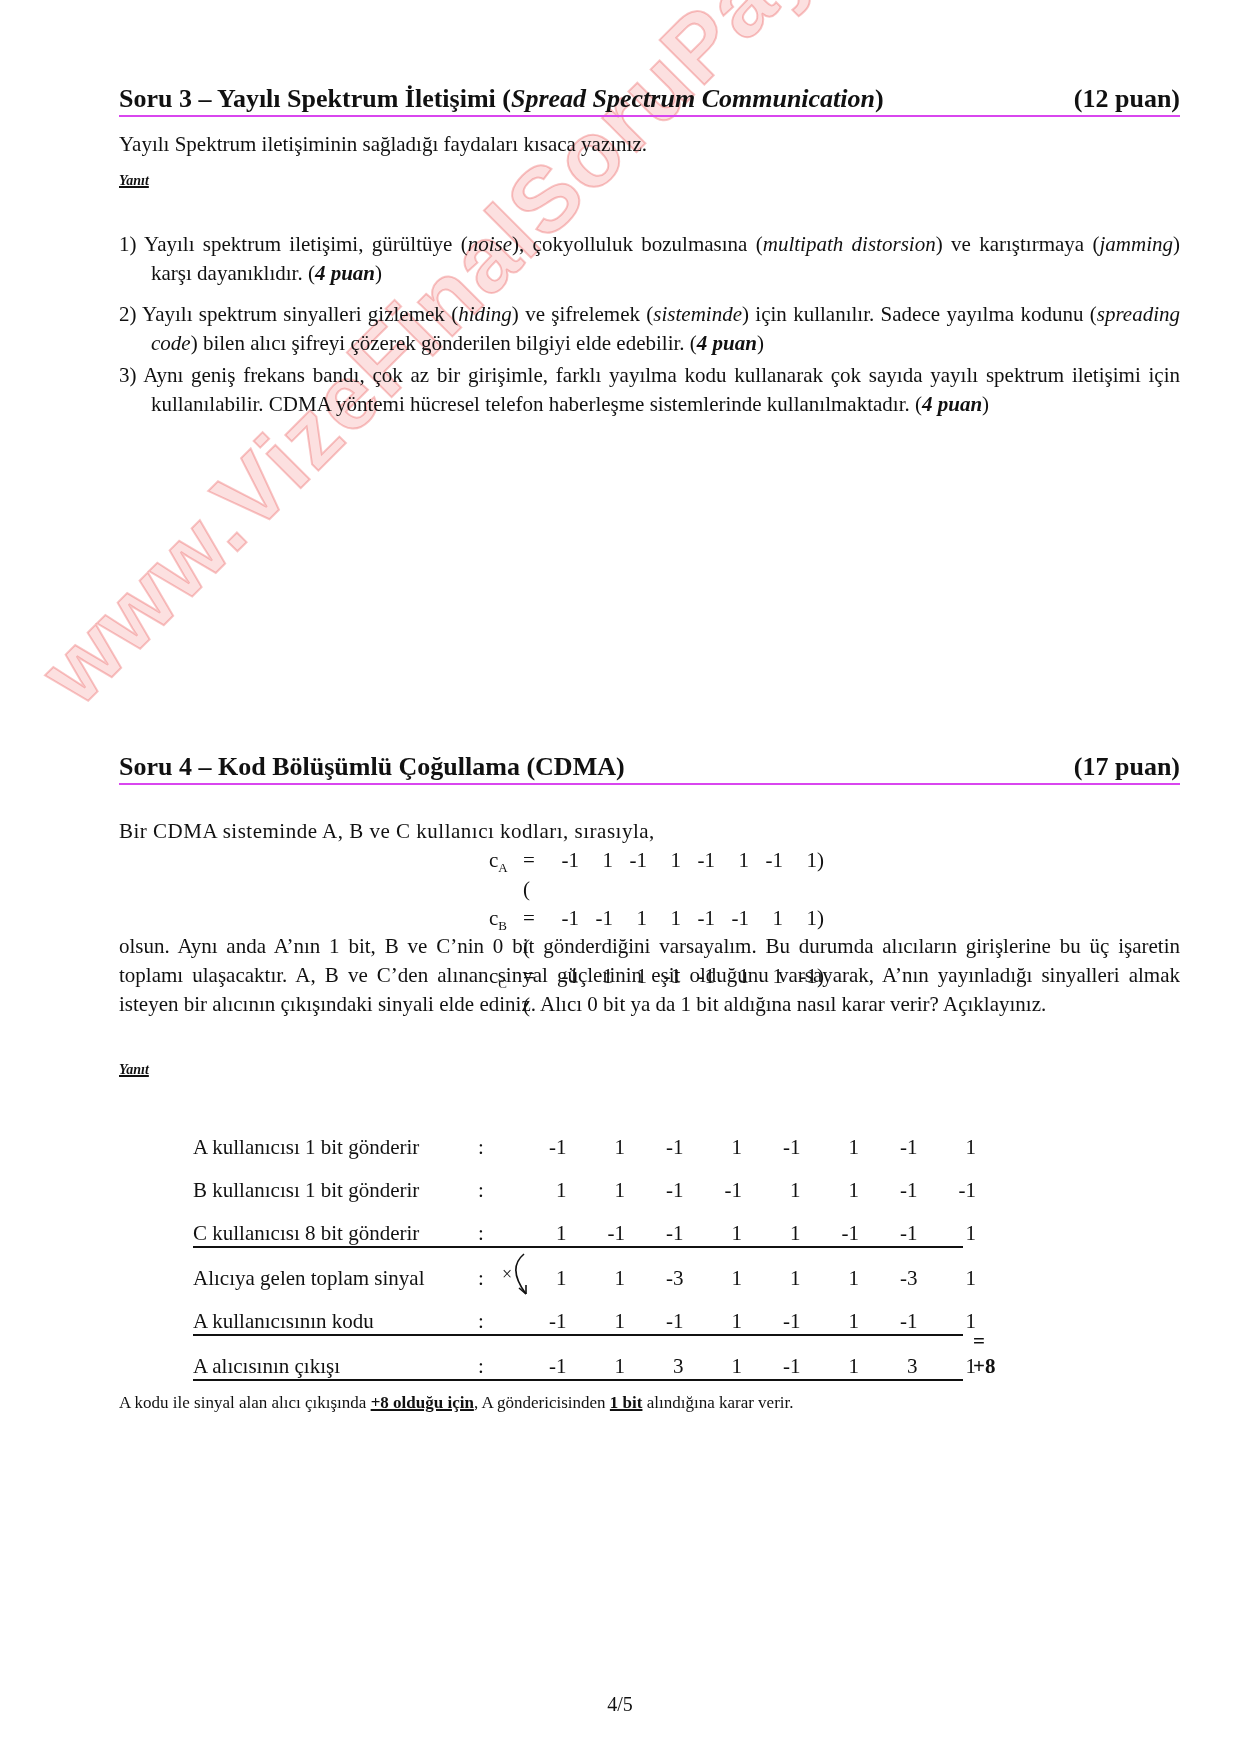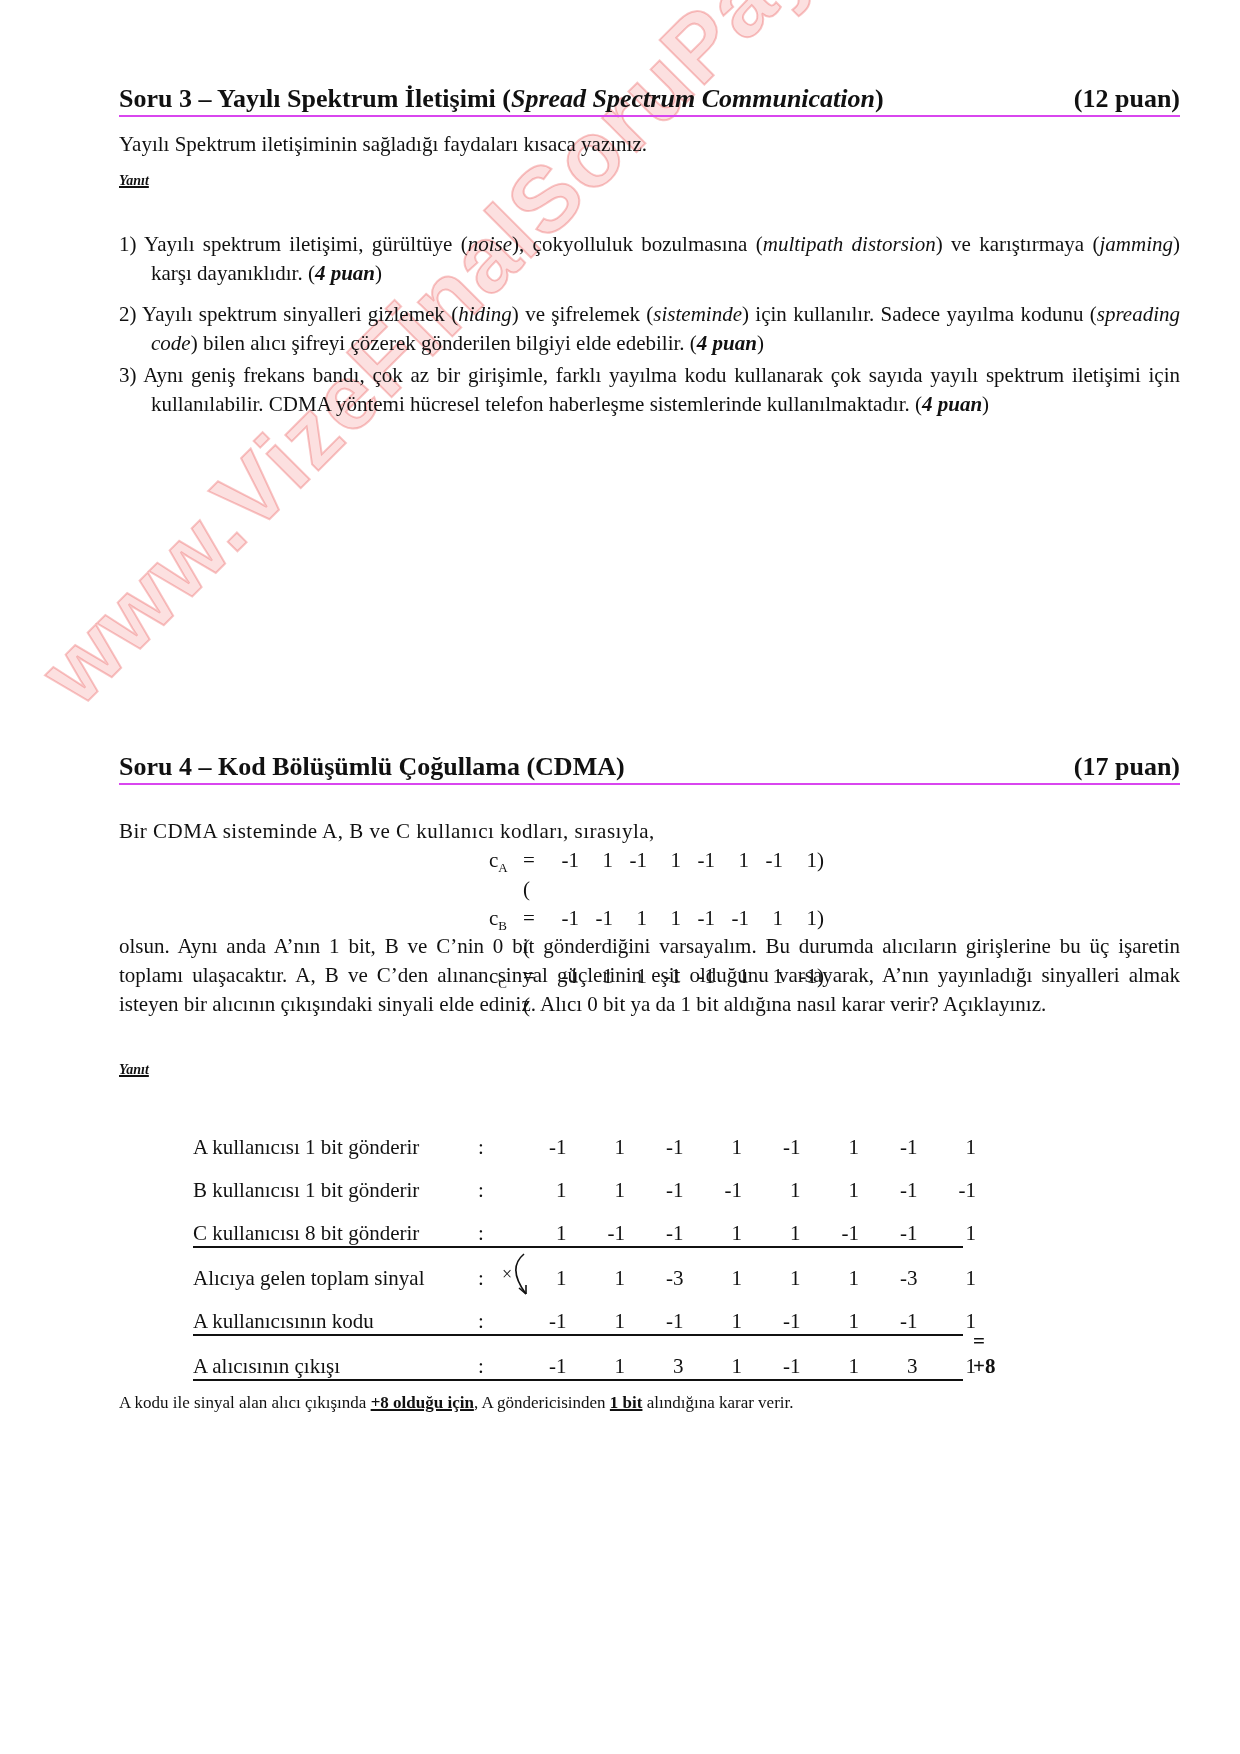--- a/index.html
+++ b/index.html
@@ -207,13 +207,14 @@
       <text x="2" y="32" font-size="18" font-family="Liberation Serif, serif" fill="#111">×</text>
       <path d="M24 6 C12 16, 14 30, 26 46" stroke="#111" stroke-width="1.6" fill="none"></path>
       <path d="M26 46 L19 40 M26 46 L26 37" stroke="#111" stroke-width="1.6" fill="none"></path>
     </svg>
   </div>
 
   <div class="conclusion">
     <span>A kodu ile sinyal alan alıcı çıkışında </span><b>+8 olduğu için</b><span>, A göndericisinden </span><b>1 bit</b><span> alındığına karar verir.</span>
   </div>
 
+  <div class="pagenum">4/5</div>
 </div>
 
 </body></html>

